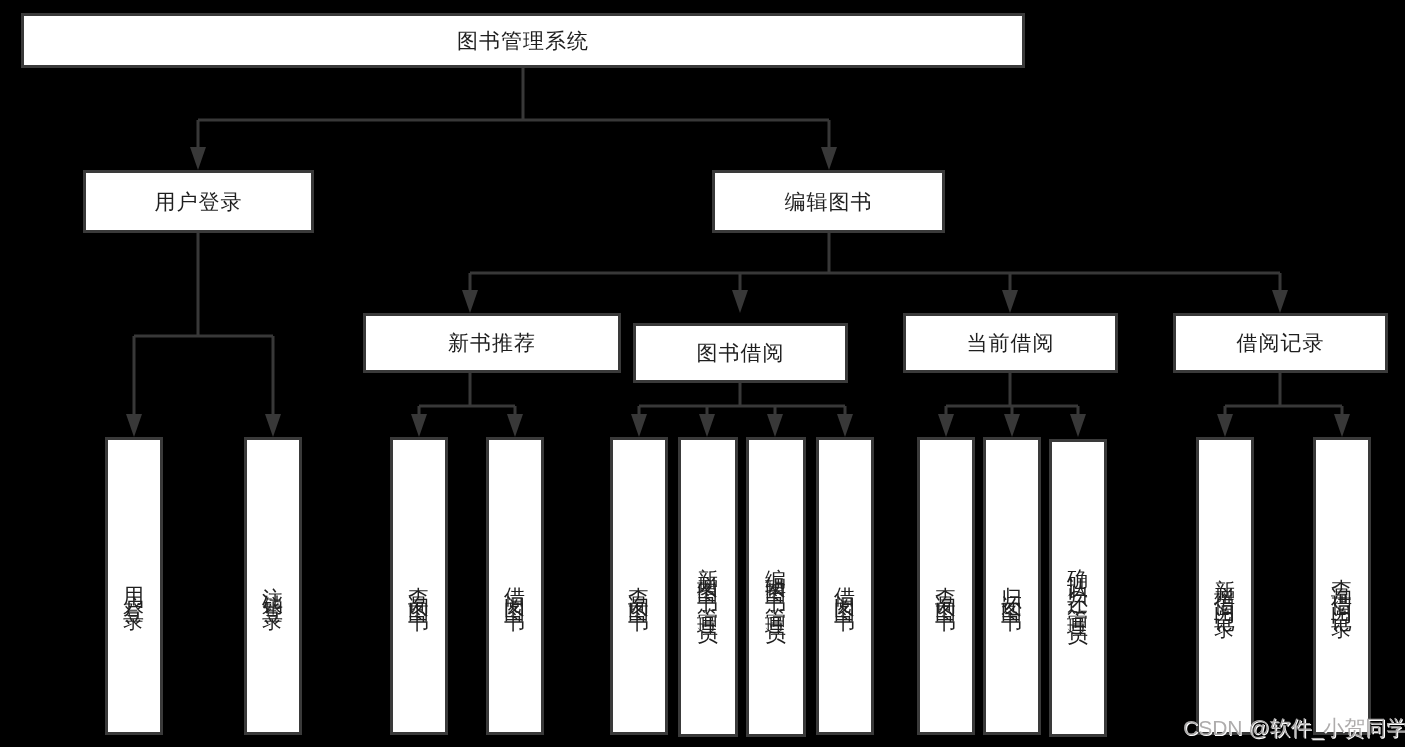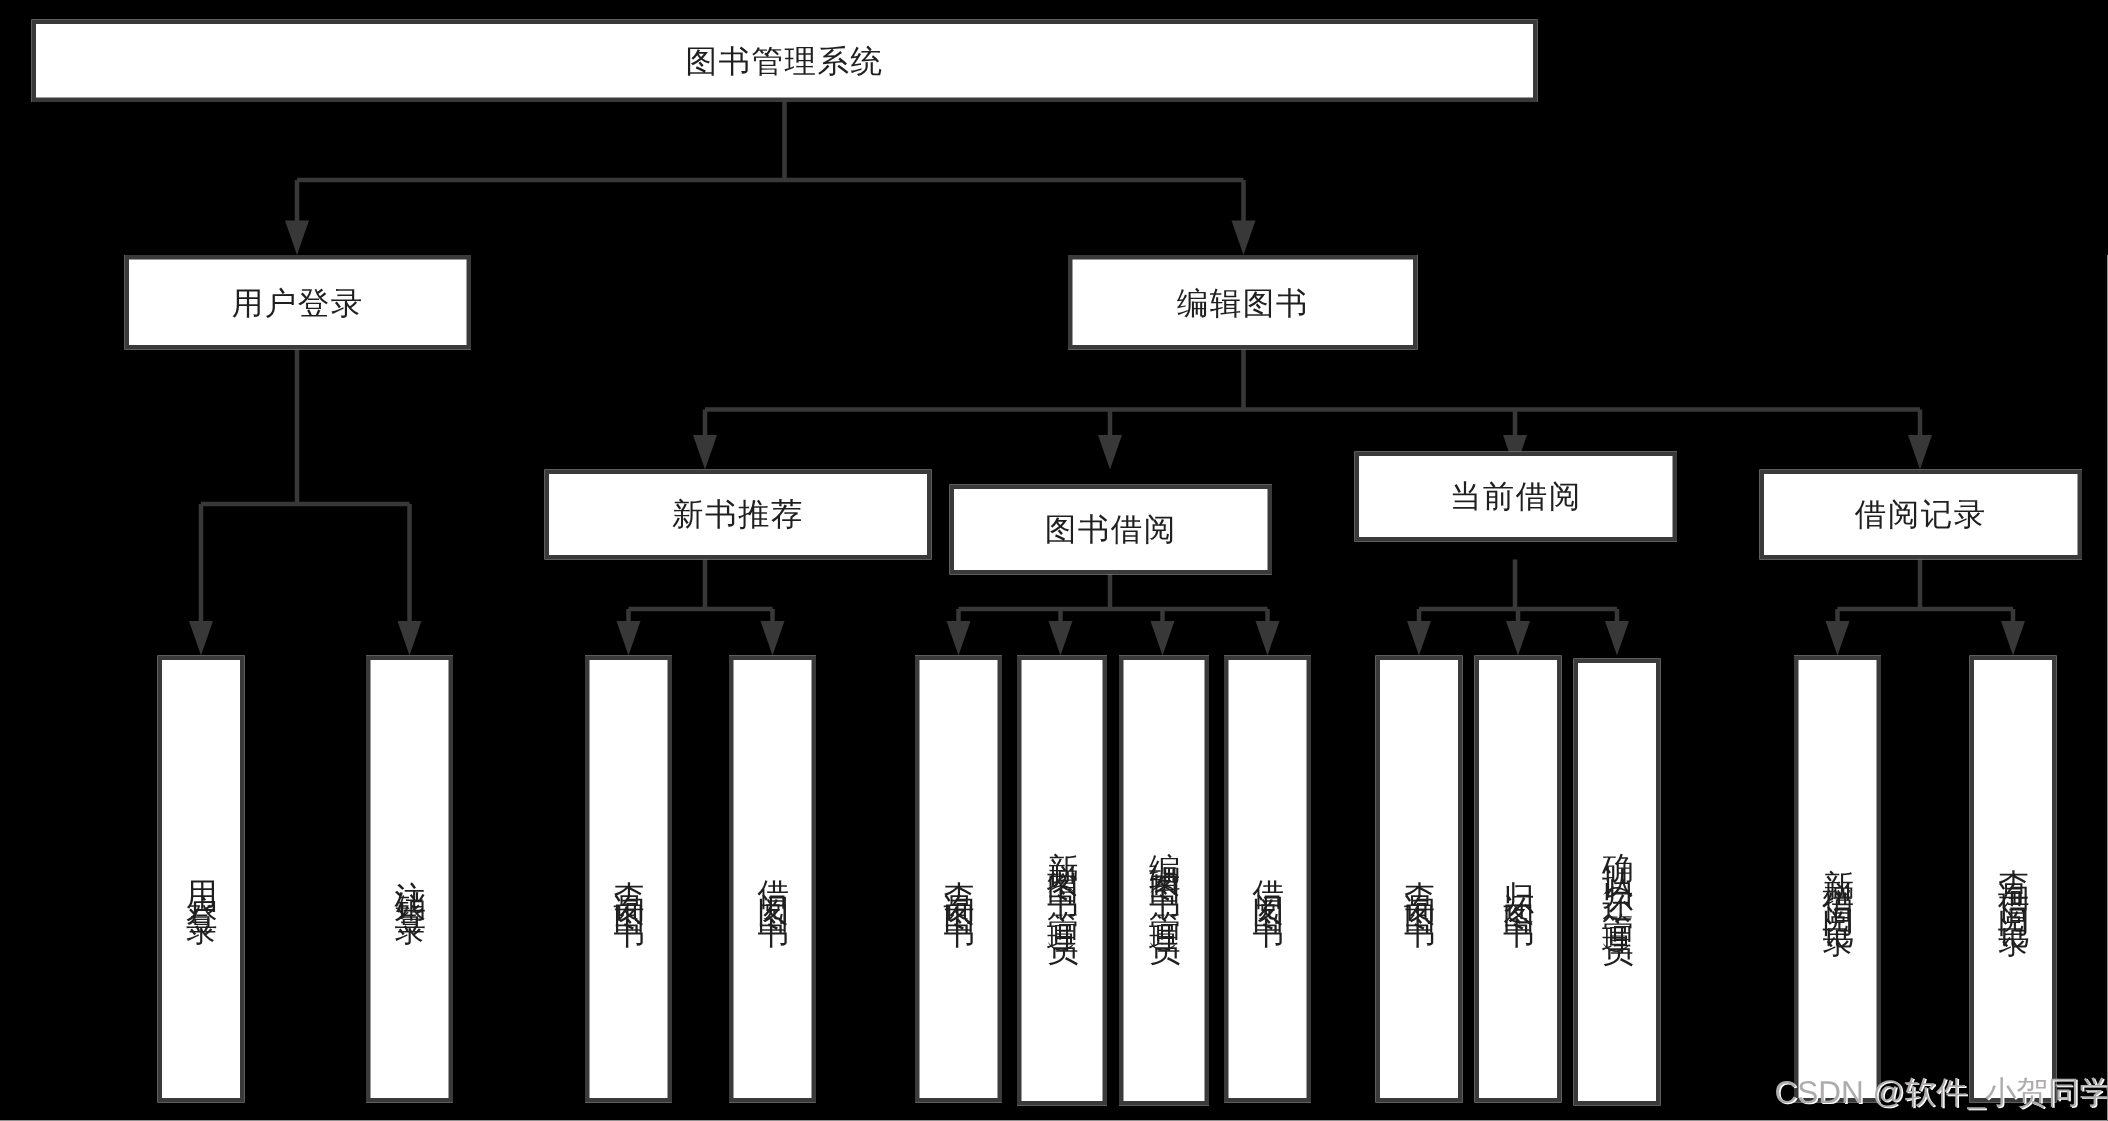--- a/index.html
+++ b/index.html
@@ -90,21 +90,21 @@
       <polygon points="1334,414 1350,414 1342,437" fill="#383838"></polygon>
     </svg>
 
   <div class="node hbox" style="left:21px;top:13px;width:1004px;height:55px">图书管理系统</div>
 
   <div class="node hbox" style="left:83px;top:170px;width:231px;height:63px">用户登录</div>
   <div class="node hbox" style="left:712px;top:170px;width:233px;height:63px">编辑图书</div>
 
   <div class="node hbox" style="left:363px;top:313px;width:258px;height:60px">新书推荐</div>
   <div class="node hbox" style="left:633px;top:323px;width:215px;height:60px">图书借阅</div>
-  <div class="node hbox" style="left:903px;top:301px;width:215px;height:60px">当前借阅</div>
+  <div class="node hbox" style="left:903px;top:313px;width:215px;height:60px">当前借阅</div>
   <div class="node hbox" style="left:1173px;top:313px;width:215px;height:60px">借阅记录</div>
 
   <div class="node vbox" style="left:105px;top:437px;width:58px;height:298px">
     <span class="vtext">用户登录</span>
   </div>
   <div class="node vbox" style="left:244px;top:437px;width:58px;height:298px">
     <span class="vtext">注销登录</span>
   </div>
 
   <div class="node vbox" style="left:390px;top:437px;width:58px;height:298px">

